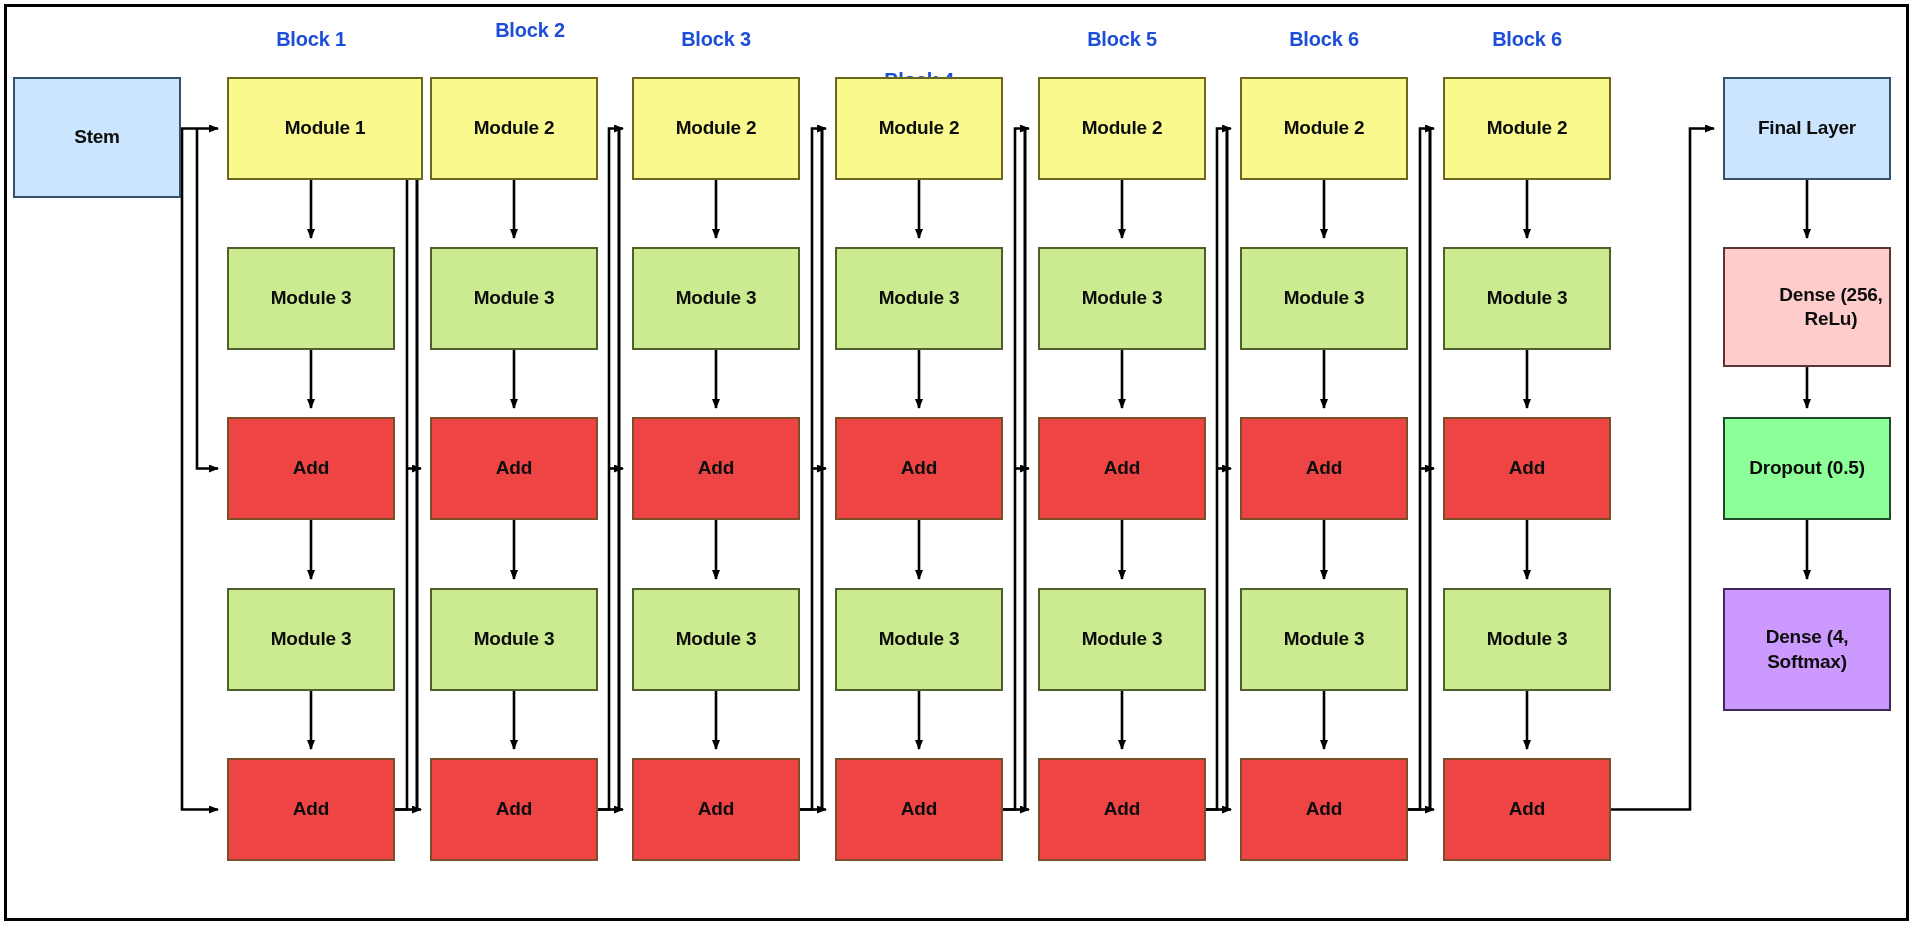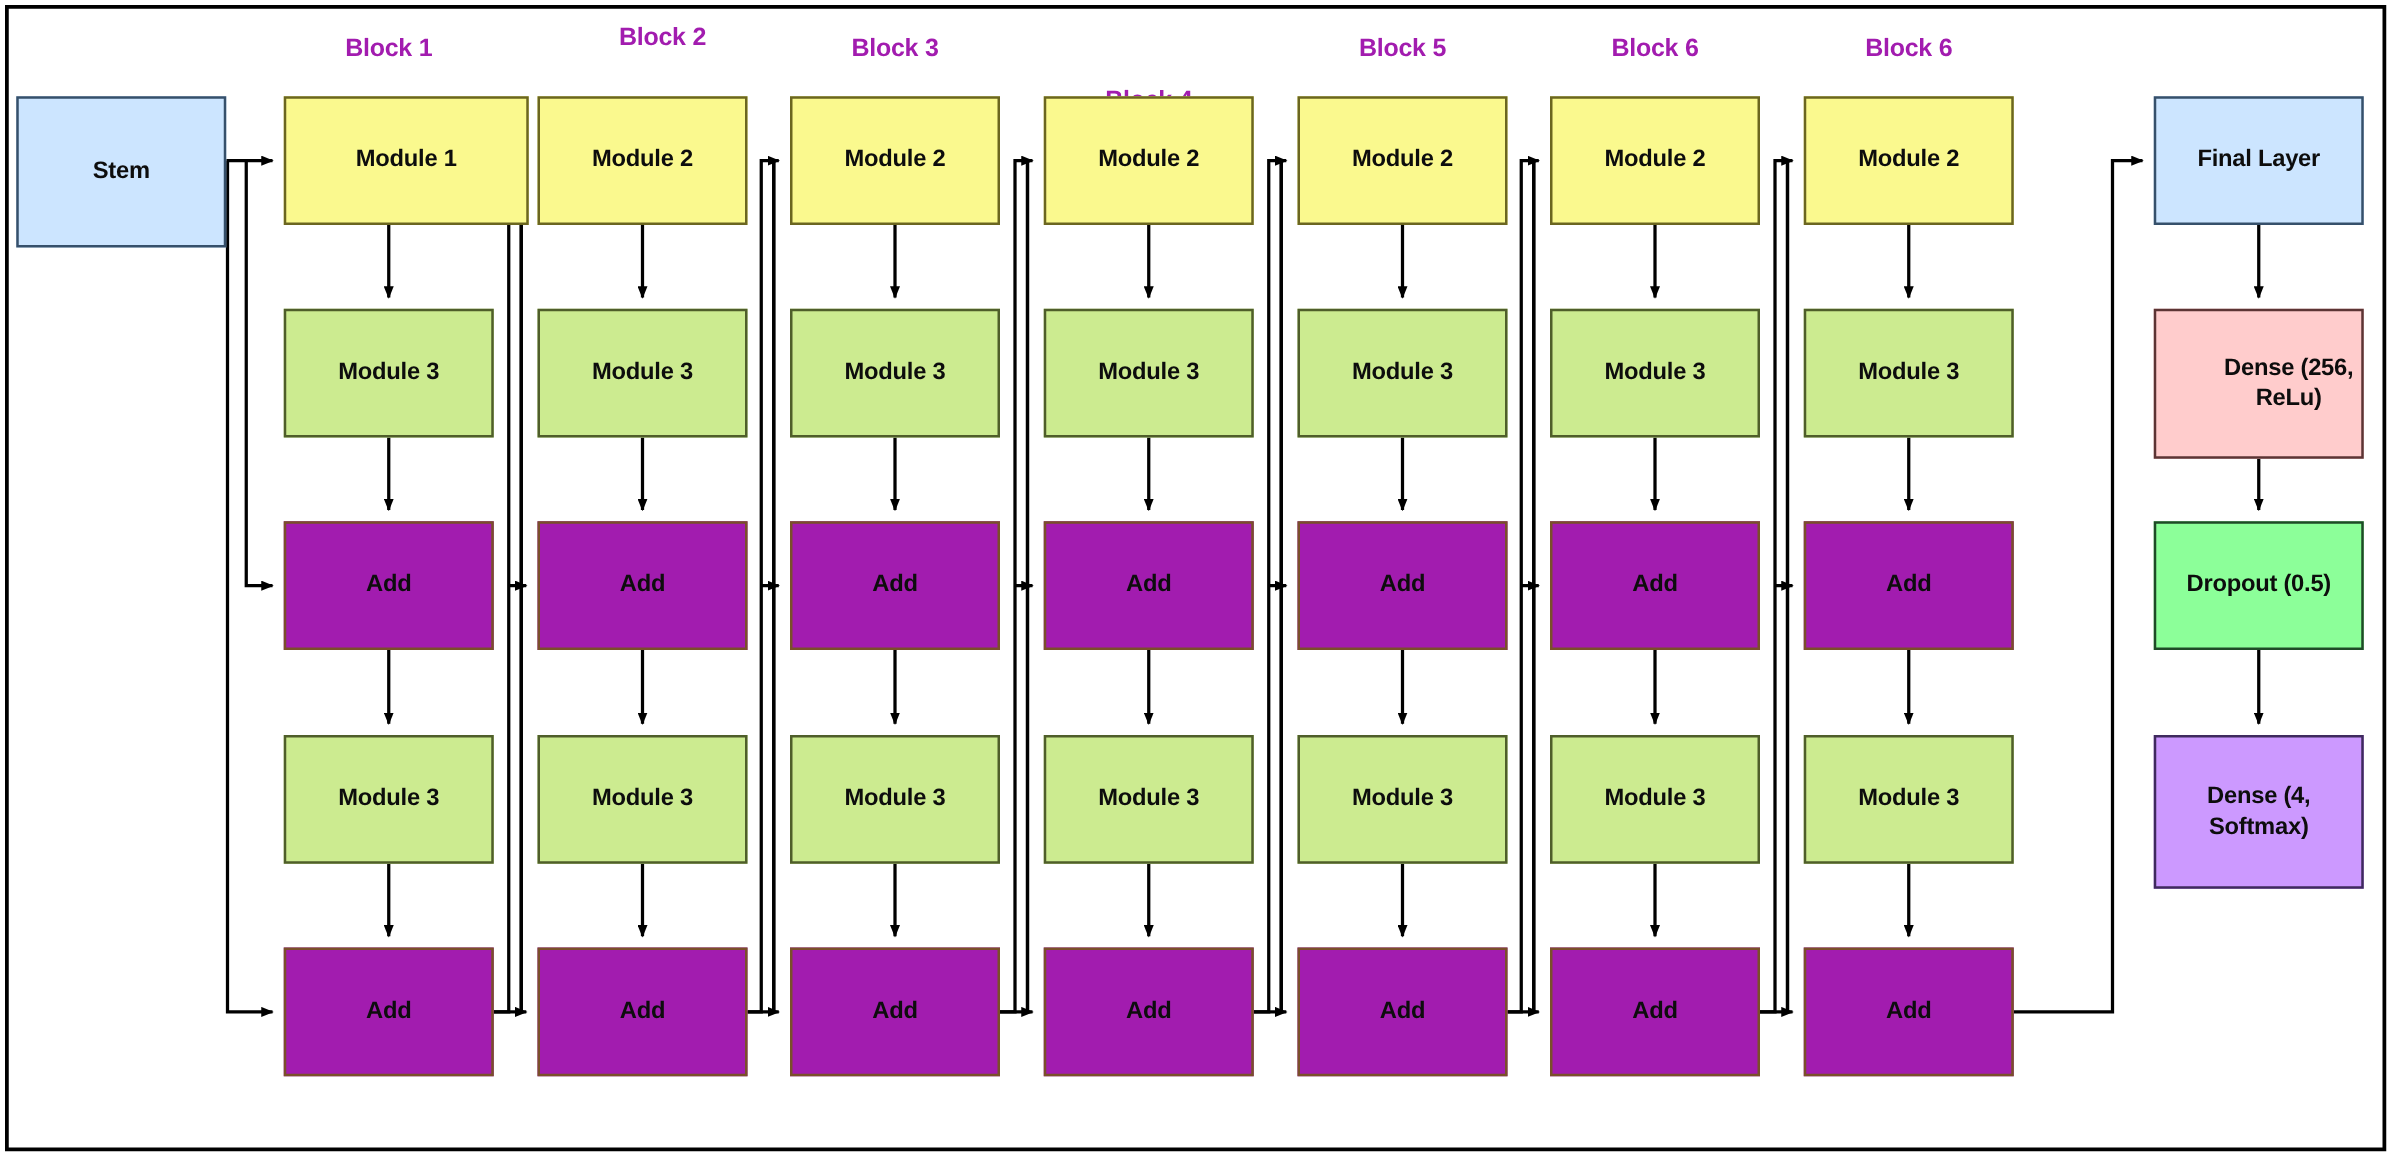--- a/index.html
+++ b/index.html
@@ -49,27 +49,27 @@
     color: #0d0d0d;
     line-height: 1.28;
     letter-spacing: -0.2px;
   }
   .node.blue   { background: #cce5ff; border-color: #36506b; }
   .node.pink   { background: #ffcccc; border-color: #5c3434; padding-left: 48px; }
   .node.brgreen{ background: #8cff99; border-color: #1f4a27; justify-content: center; }
   .node.purple { background: #cc99ff; border-color: #3f2a5e; }
   .node.yellow { background: #faf98e; border-color: #6b6620; }
   .node.green  { background: #cceb90; border-color: #4f5e2a; }
-  .node.orange { background: #a21caf; border-color: #7a4f2a; }
+  .node.orange { background: #ef4444; border-color: #7a4f2a; }
   .col-title {
     position: absolute;
     font-family: "Liberation Sans", sans-serif;
     font-weight: bold;
     font-size: 20px;
-    color: #a21caf;
+    color: #1d4ed8;
     text-align: center;
     white-space: nowrap;
     transform: translateX(-50%);
     letter-spacing: -0.2px;
   }
 </style>
 </head>
 <body>
 
 <div id="canvas">

